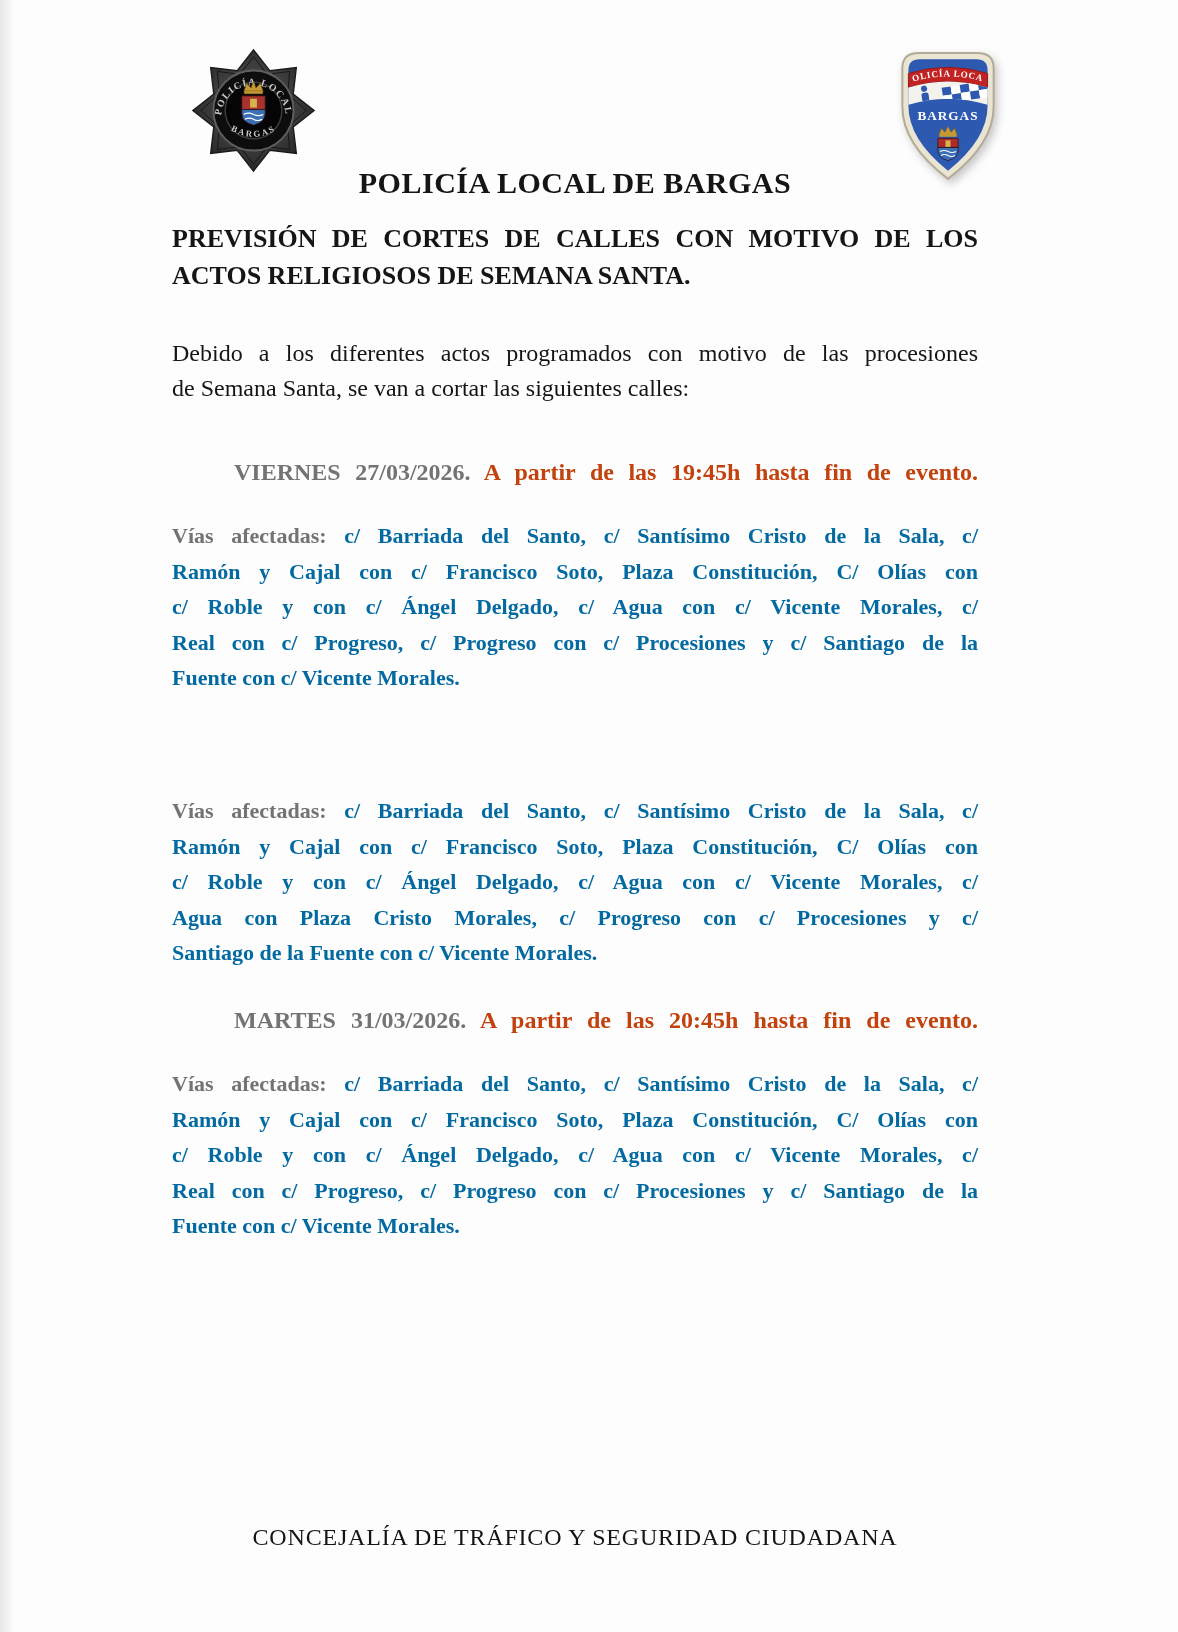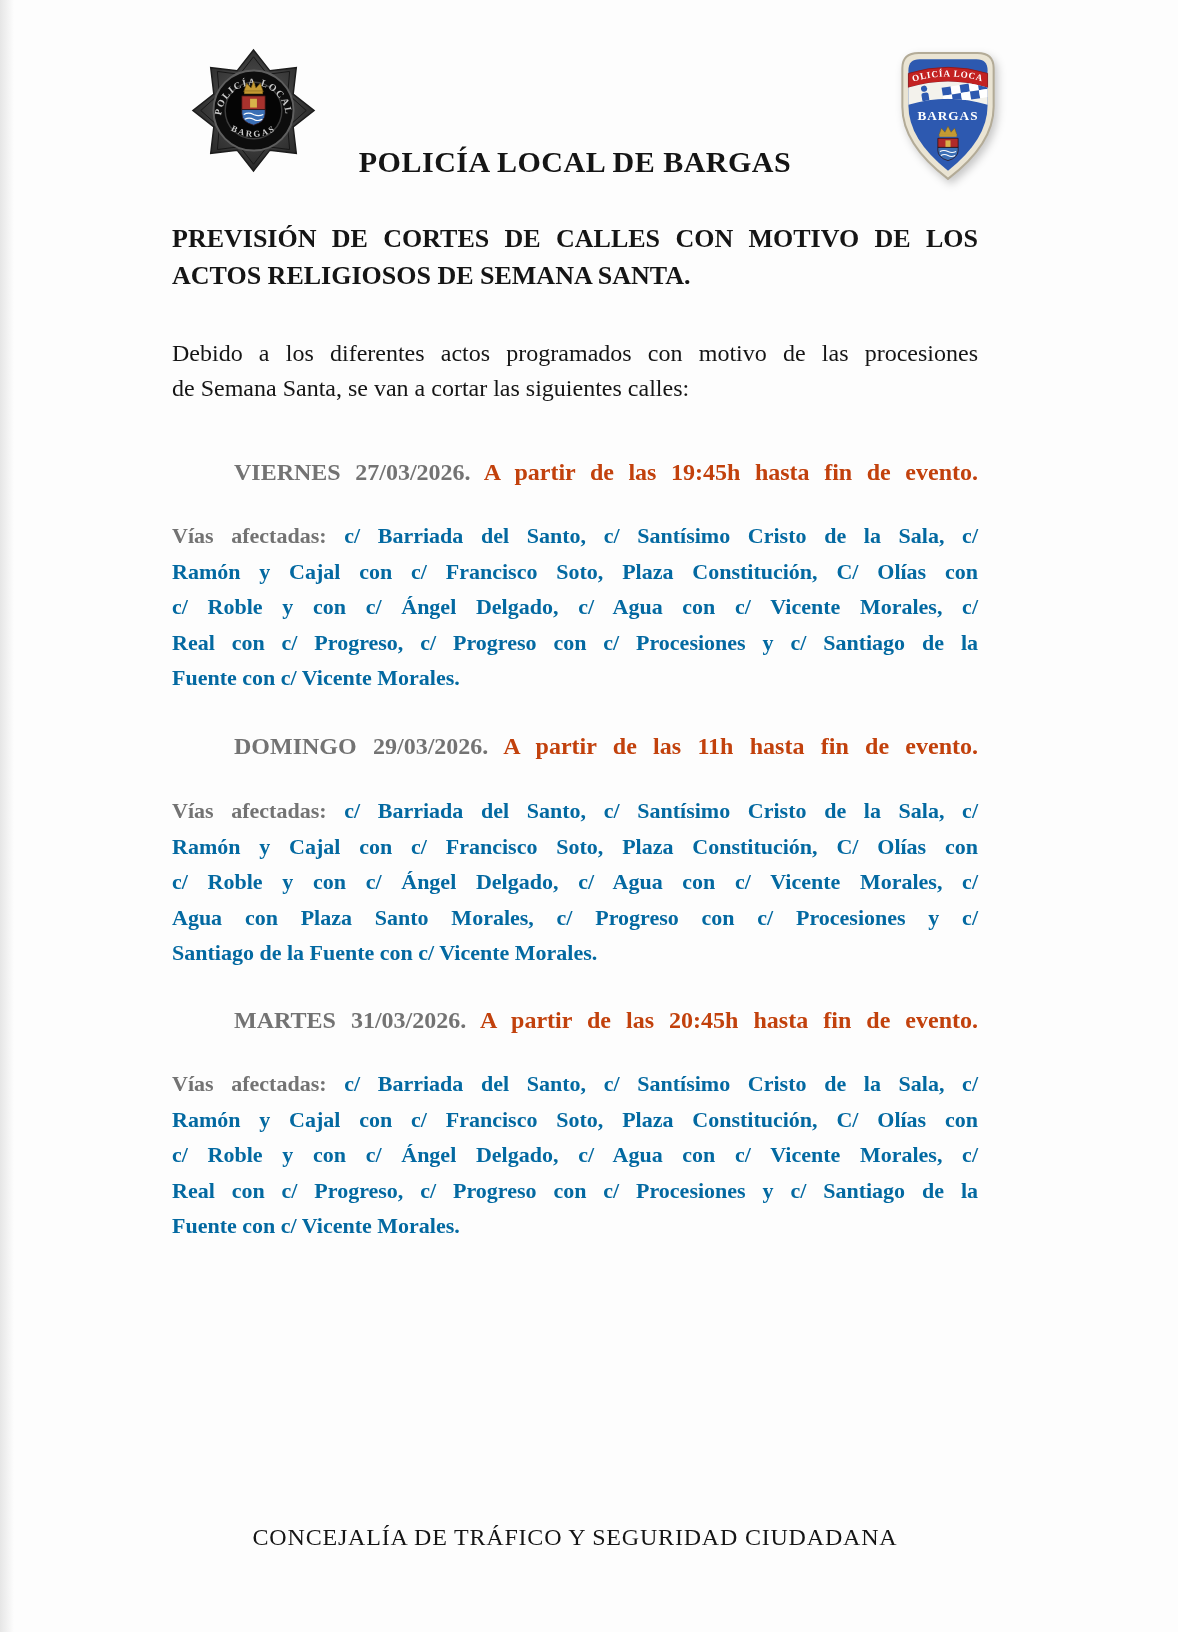--- a/index.html
+++ b/index.html
@@ -12,21 +12,21 @@
     overflow:hidden;
   }
   .page-edge{
     position:absolute;left:0;top:0;bottom:0;width:14px;
     background:linear-gradient(to right,#e6e6e6,rgba(255,255,255,0));
   }
   .content{position:absolute;left:172px;width:806px;}
   .badge-left{position:absolute;left:190px;top:46px;}
   .badge-right{position:absolute;left:892px;top:46px;filter:drop-shadow(3px 4px 4px rgba(0,0,0,0.22));}
   .doc-title{
-    position:absolute;top:125px;left:172px;width:806px;
+    position:absolute;top:146px;left:172px;width:806px;
     text-align:center;font-weight:bold;font-size:30px;letter-spacing:0.5px;
   }
   .doc-heading{
     top:220px;
     font-weight:bold;font-size:26px;line-height:37px;
   }
   .intro{
     top:336px;
     font-size:24px;line-height:35px;font-weight:normal;
   }
@@ -153,29 +153,25 @@
     <span class="time">A partir de las 19:45h hasta fin de evento.</span>
   </p>
   <p class="vias" style="top:518px">
     <span class="jl"><span class="ink">Vías afectadas:</span> <span class="navy">c/ Barriada del Santo, c/ Santísimo Cristo de la Sala, c/</span></span>
     <span class="jl navy">Ramón y Cajal con c/ Francisco Soto, Plaza Constitución, C/ Olías con</span>
     <span class="jl navy">c/ Roble y con c/ Ángel Delgado, c/ Agua con c/ Vicente Morales, c/</span>
     <span class="jl navy">Real con c/ Progreso, c/ Progreso con c/ Procesiones y c/ Santiago de la</span>
     <span class="ln navy">Fuente con c/ Vicente Morales.</span>
   </p>
 
-  <p class="day-line" style="top:730px">
-    <span class="ink">DOMINGO 29/03/2026.</span>
-    <span class="time">A partir de las 11h hasta fin de evento.</span>
-  </p>
   <p class="vias" style="top:793px">
     <span class="jl"><span class="ink">Vías afectadas:</span> <span class="navy">c/ Barriada del Santo, c/ Santísimo Cristo de la Sala, c/</span></span>
     <span class="jl navy">Ramón y Cajal con c/ Francisco Soto, Plaza Constitución, C/ Olías con</span>
     <span class="jl navy">c/ Roble y con c/ Ángel Delgado, c/ Agua con c/ Vicente Morales, c/</span>
-    <span class="jl navy">Agua con Plaza Santo Morales, c/ Progreso con c/ Procesiones y c/</span>
+    <span class="jl navy">Agua con Plaza Cristo Morales, c/ Progreso con c/ Procesiones y c/</span>
     <span class="ln navy">Santiago de la Fuente con c/ Vicente Morales.</span>
   </p>
 
   <p class="day-line" style="top:1004px">
     <span class="ink">MARTES 31/03/2026.</span>
     <span class="time">A partir de las 20:45h hasta fin de evento.</span>
   </p>
   <p class="vias" style="top:1066px">
     <span class="jl"><span class="ink">Vías afectadas:</span> <span class="navy">c/ Barriada del Santo, c/ Santísimo Cristo de la Sala, c/</span></span>
     <span class="jl navy">Ramón y Cajal con c/ Francisco Soto, Plaza Constitución, C/ Olías con</span>

